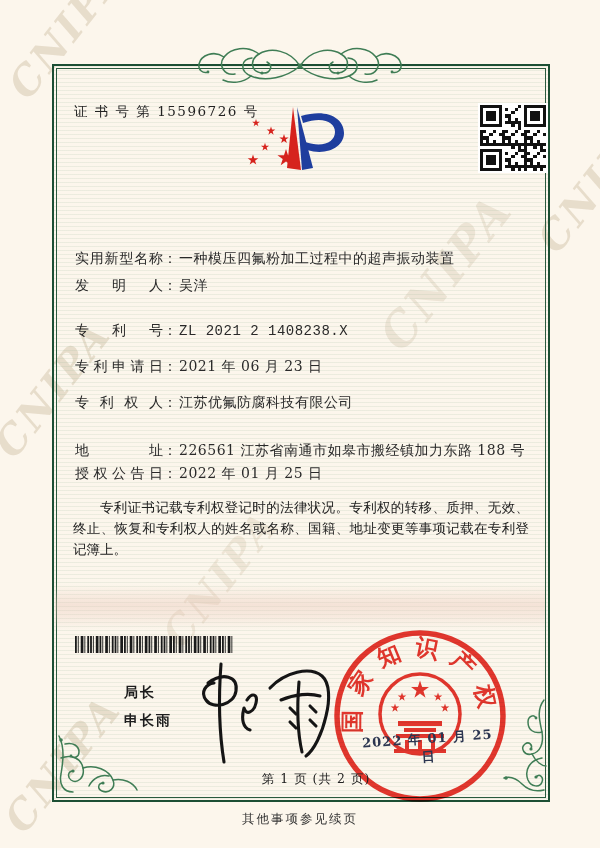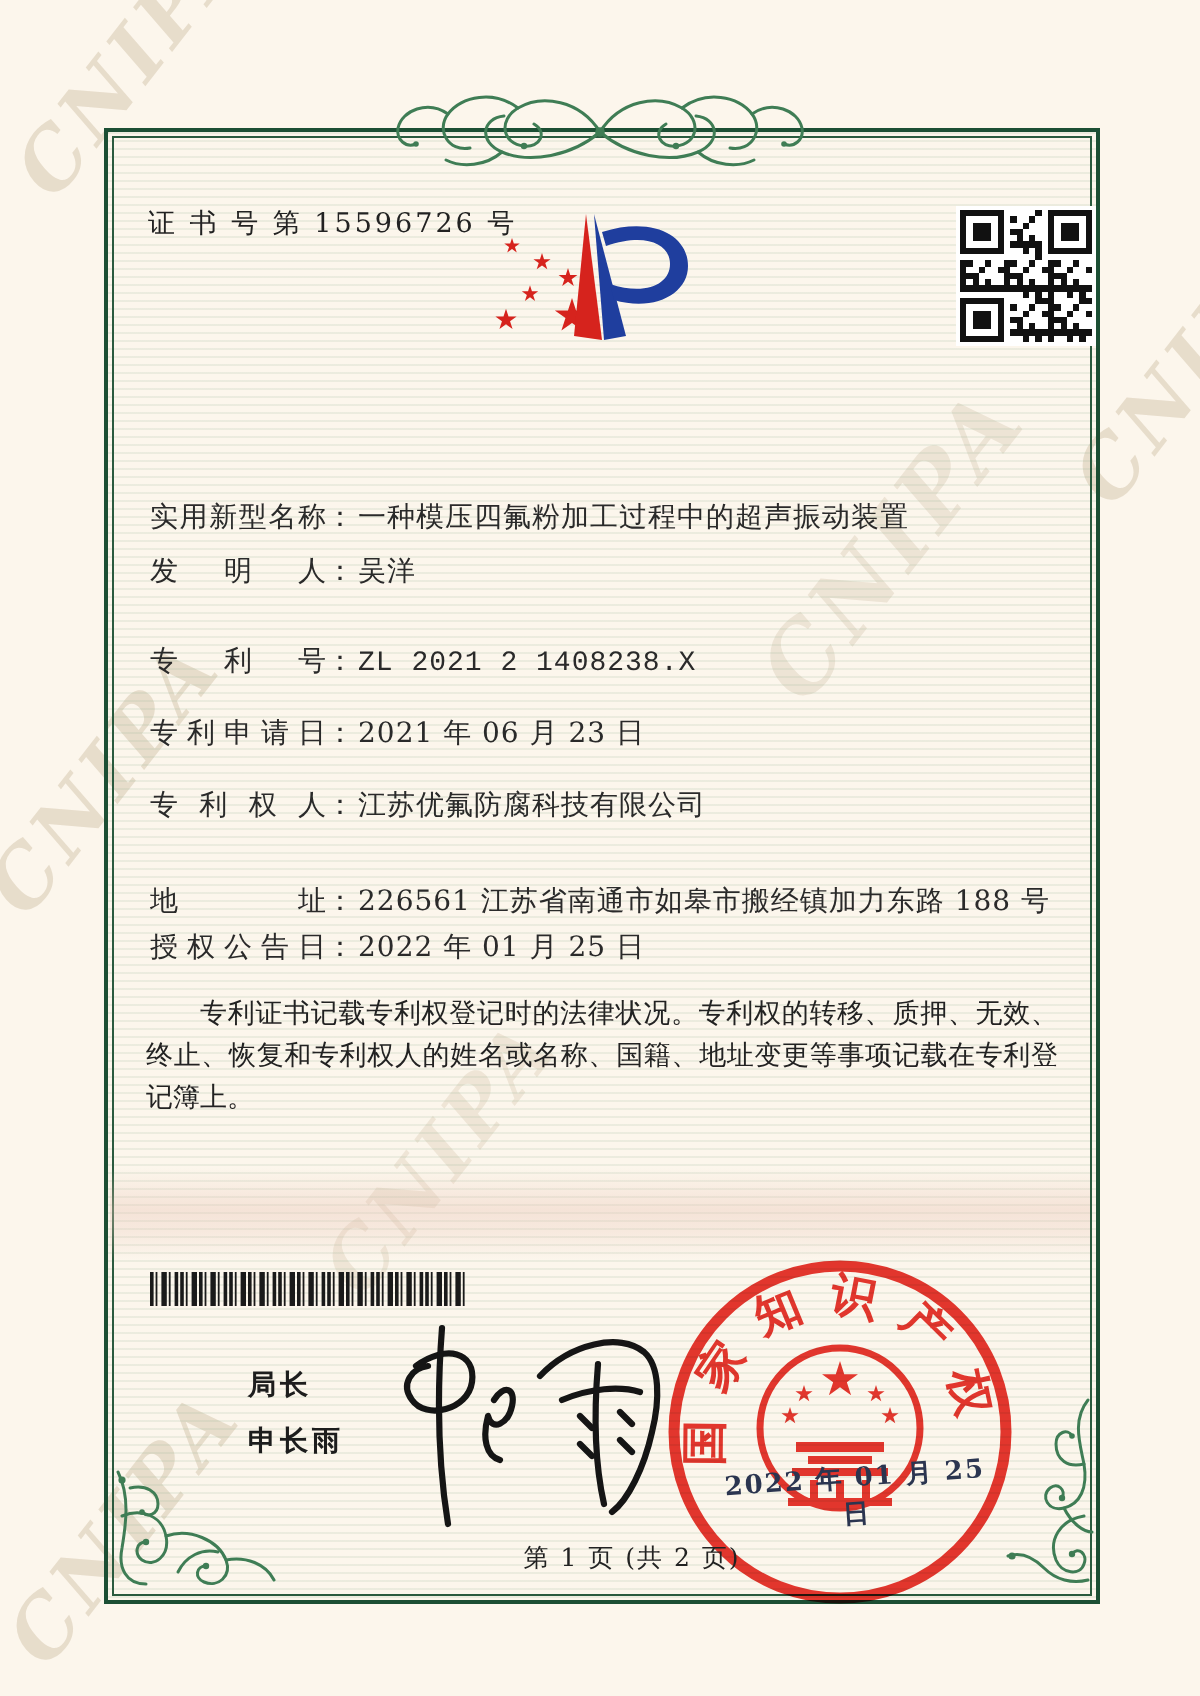--- a/index.html
+++ b/index.html
@@ -401,14 +401,15 @@
       <rect x="73" y="112" width="4" height="9"></rect>
       <rect x="86" y="112" width="4" height="9"></rect>
       <rect x="99" y="112" width="4" height="9"></rect>
       <rect x="62" y="121" width="52" height="4"></rect>
     </g>
   </svg>
 
   <div class="seal-date">2022 年 01 月 25 日</div>
 
   <div class="page-info">第 1 页 (共 2 页)</div>
+  <div class="note">其他事项参见续页</div>
 
 </div>
 
 </body></html>

